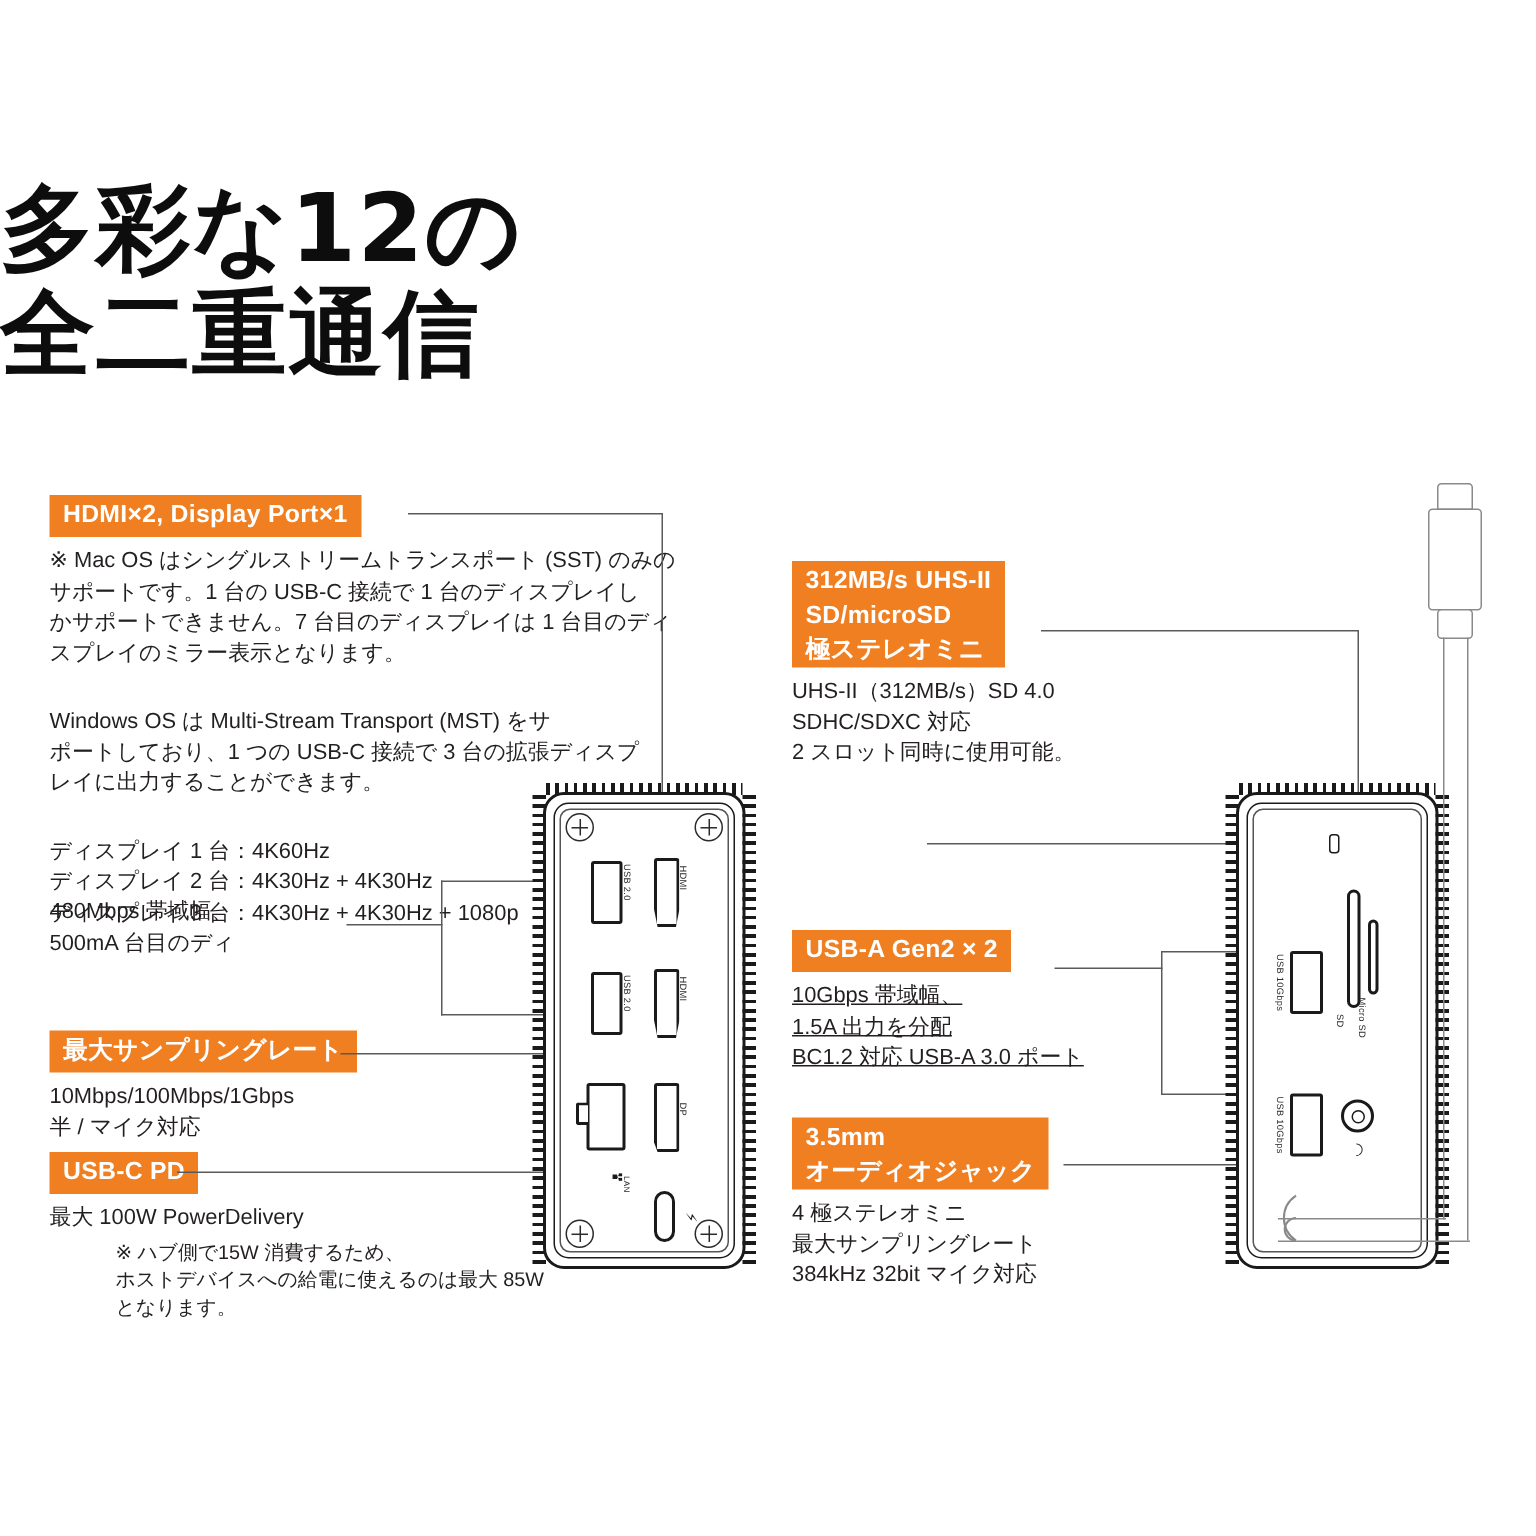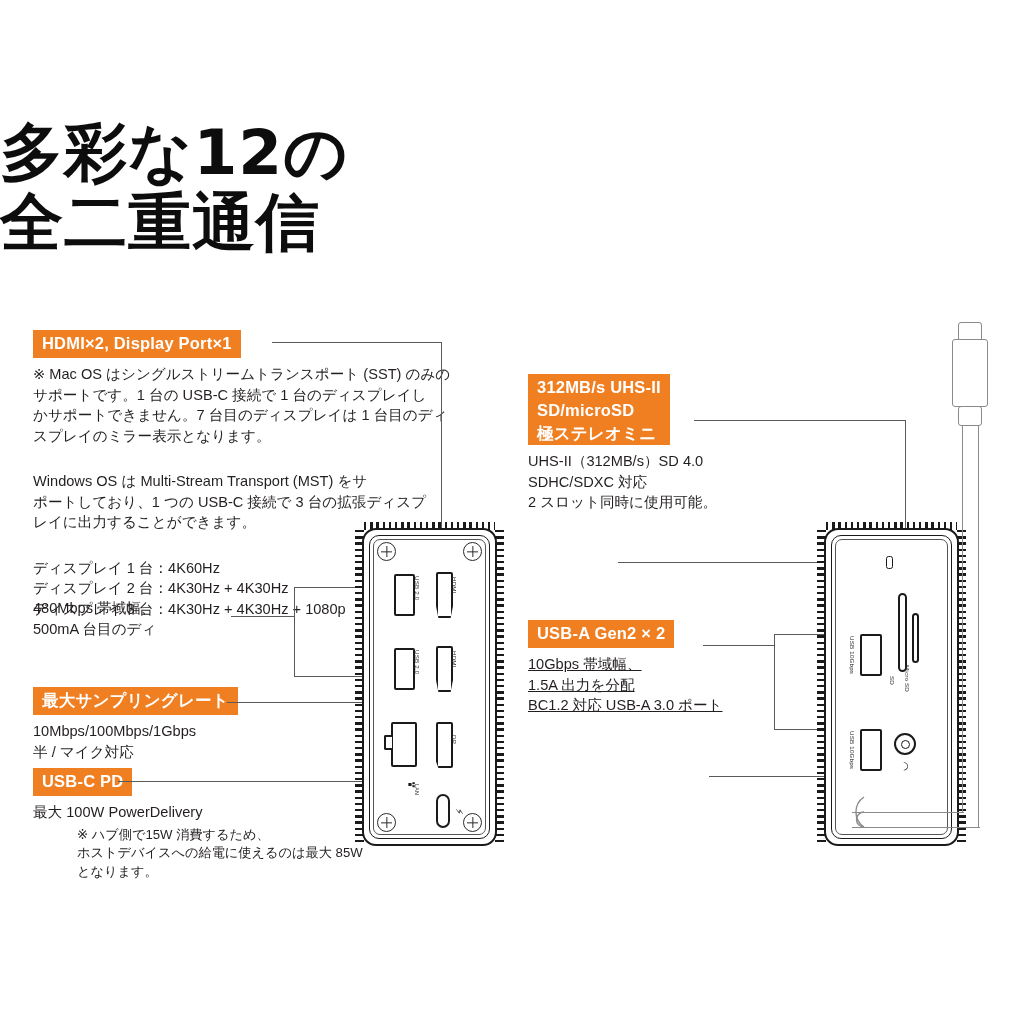--- a/index.html
+++ b/index.html
@@ -274,20 +274,29 @@
   </div>
 
 
   <div class="callout" style="left:528px; top:620px; width:300px;text-decoration:underline;">
     <div class="tag">USB-A Gen2 × 2</div>
     <div class="body-text">10Gbps 帯域幅、
 1.5A 出力を分配
 BC1.2 対応 USB-A 3.0 ポート</div>
   </div>
 
+  <div class="callout" style="left:528px; top:745px; width:300px;">
+    <div class="tag multi">
+      <span>3.5mm</span><br>
+      <span>オーディオジャック</span>
+    </div>
+    <div class="body-text">4 極ステレオミニ
+最大サンプリングレート
+384kHz 32bit  マイク対応</div>
+  </div>
 
   <div class="ln h" style="left:272px; top:342px; width:170px;"></div>
   <div class="ln v" style="left:441px; top:342px; height:220px;"></div>
   <div class="dot" style="left:438px; top:559px;"></div>
 
   <div class="ln h" style="left:231px; top:616px; width:64px;"></div>
   <div class="ln v" style="left:294px; top:587px; height:90px;"></div>
   <div class="ln h" style="left:294px; top:587px; width:120px;"></div>
   <div class="ln h" style="left:294px; top:676px; width:120px;"></div>
   <div class="dot" style="left:411px; top:584px;"></div>

